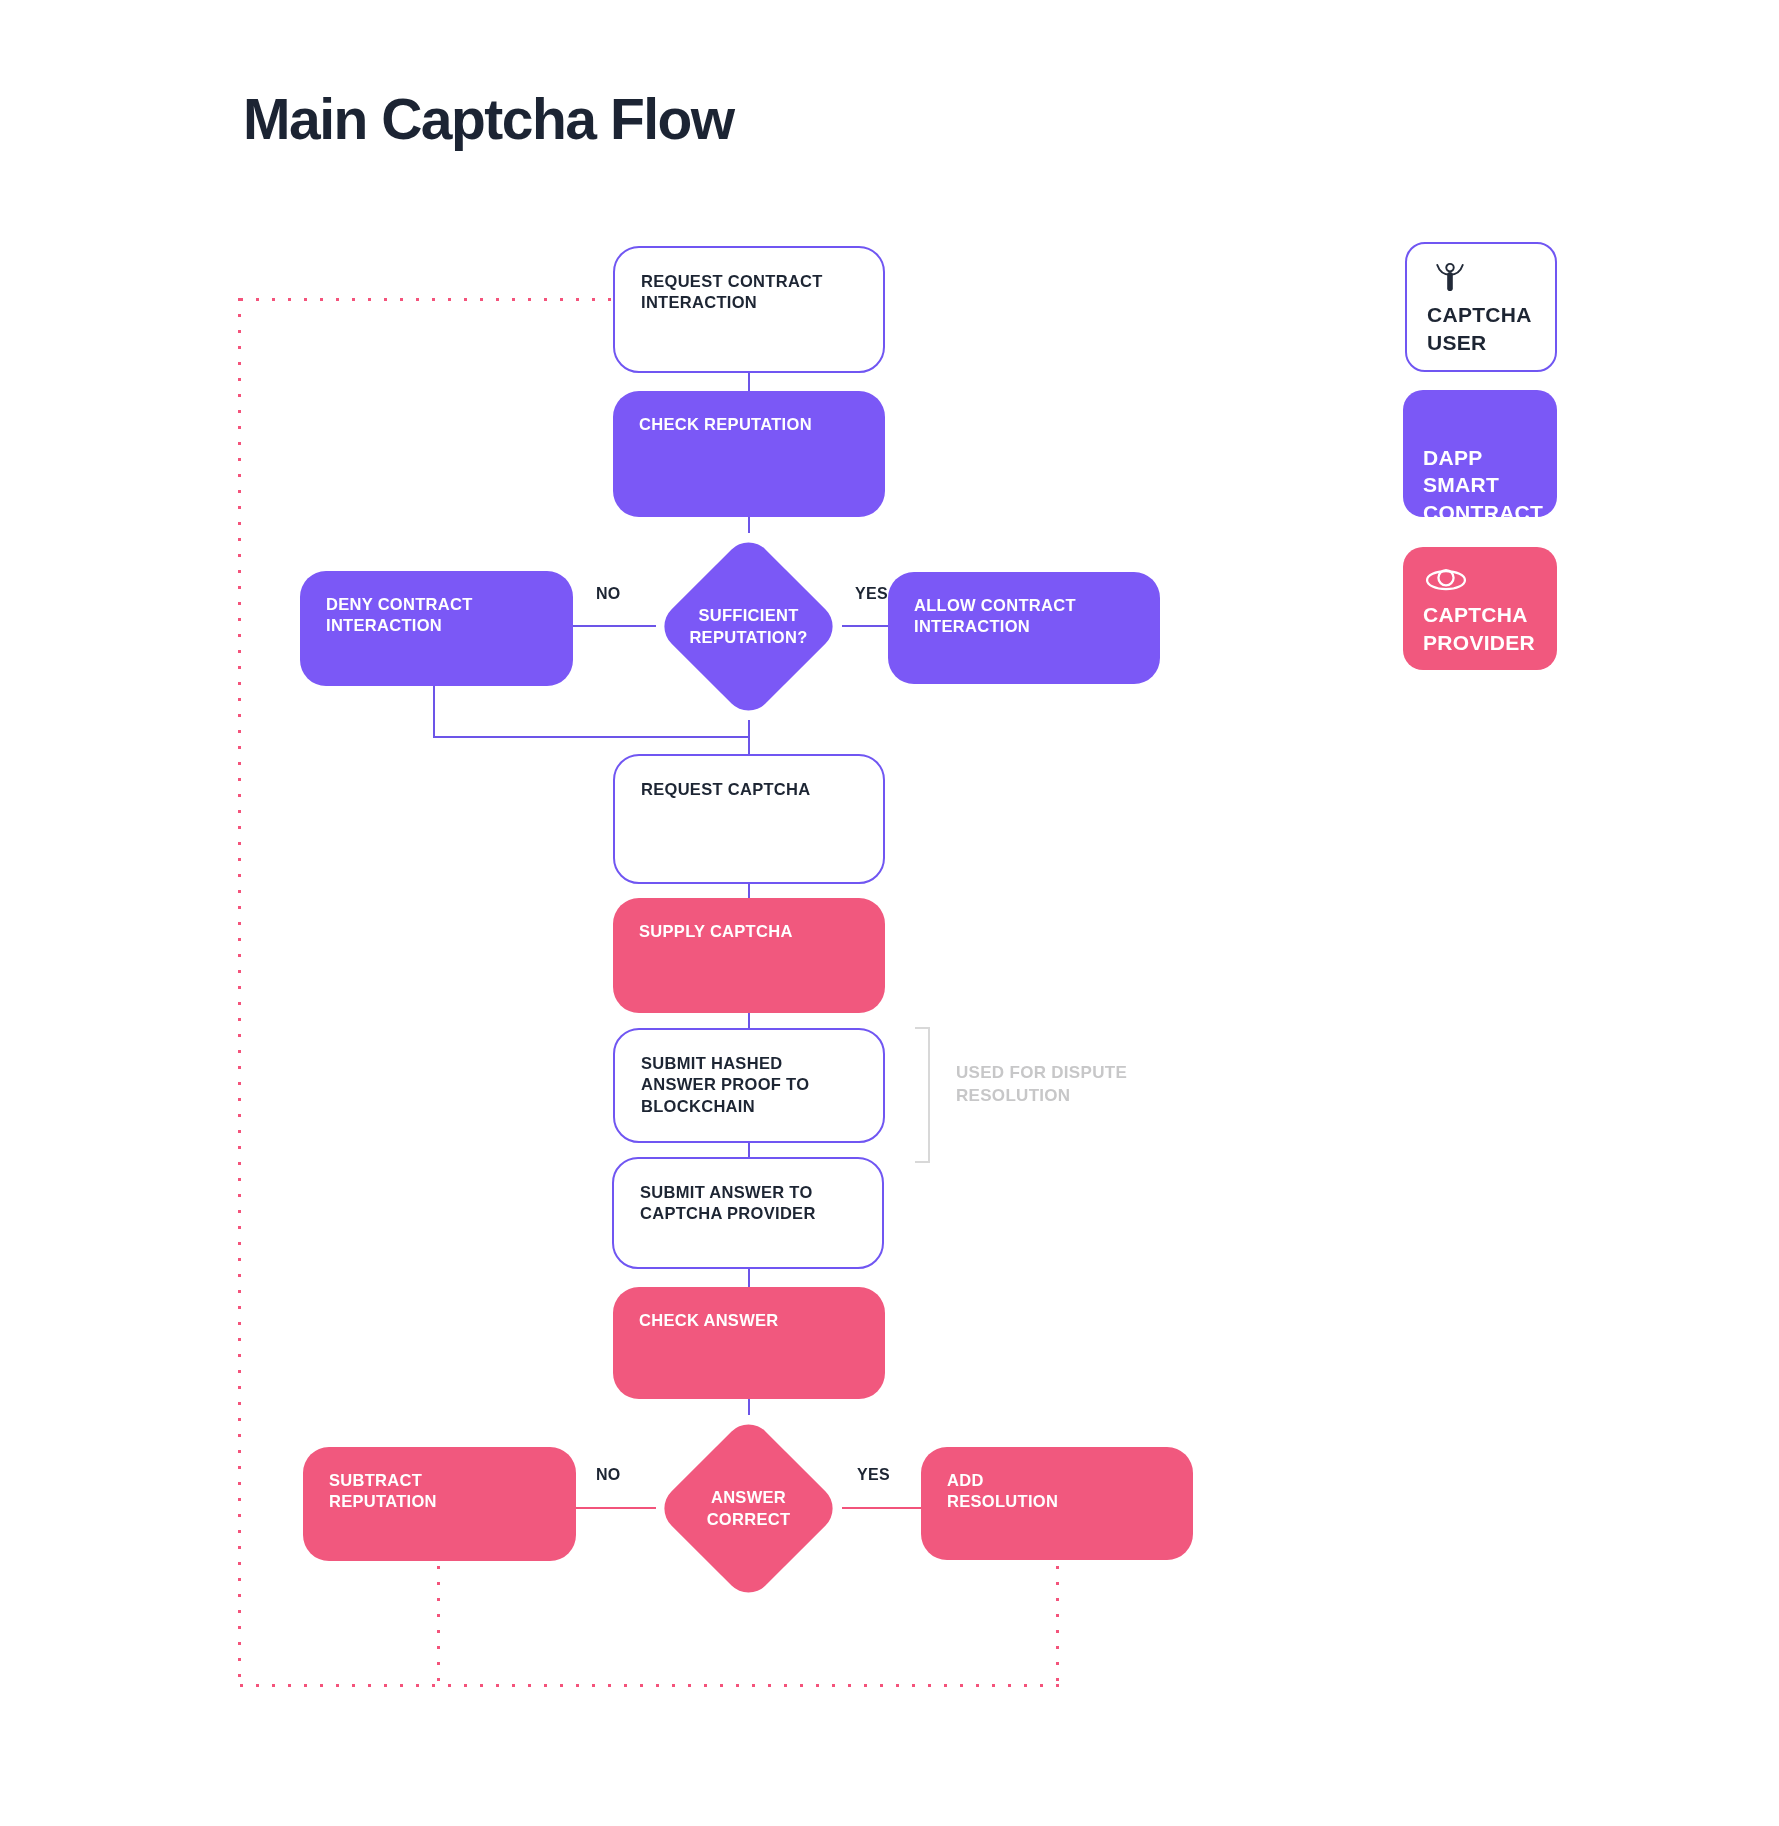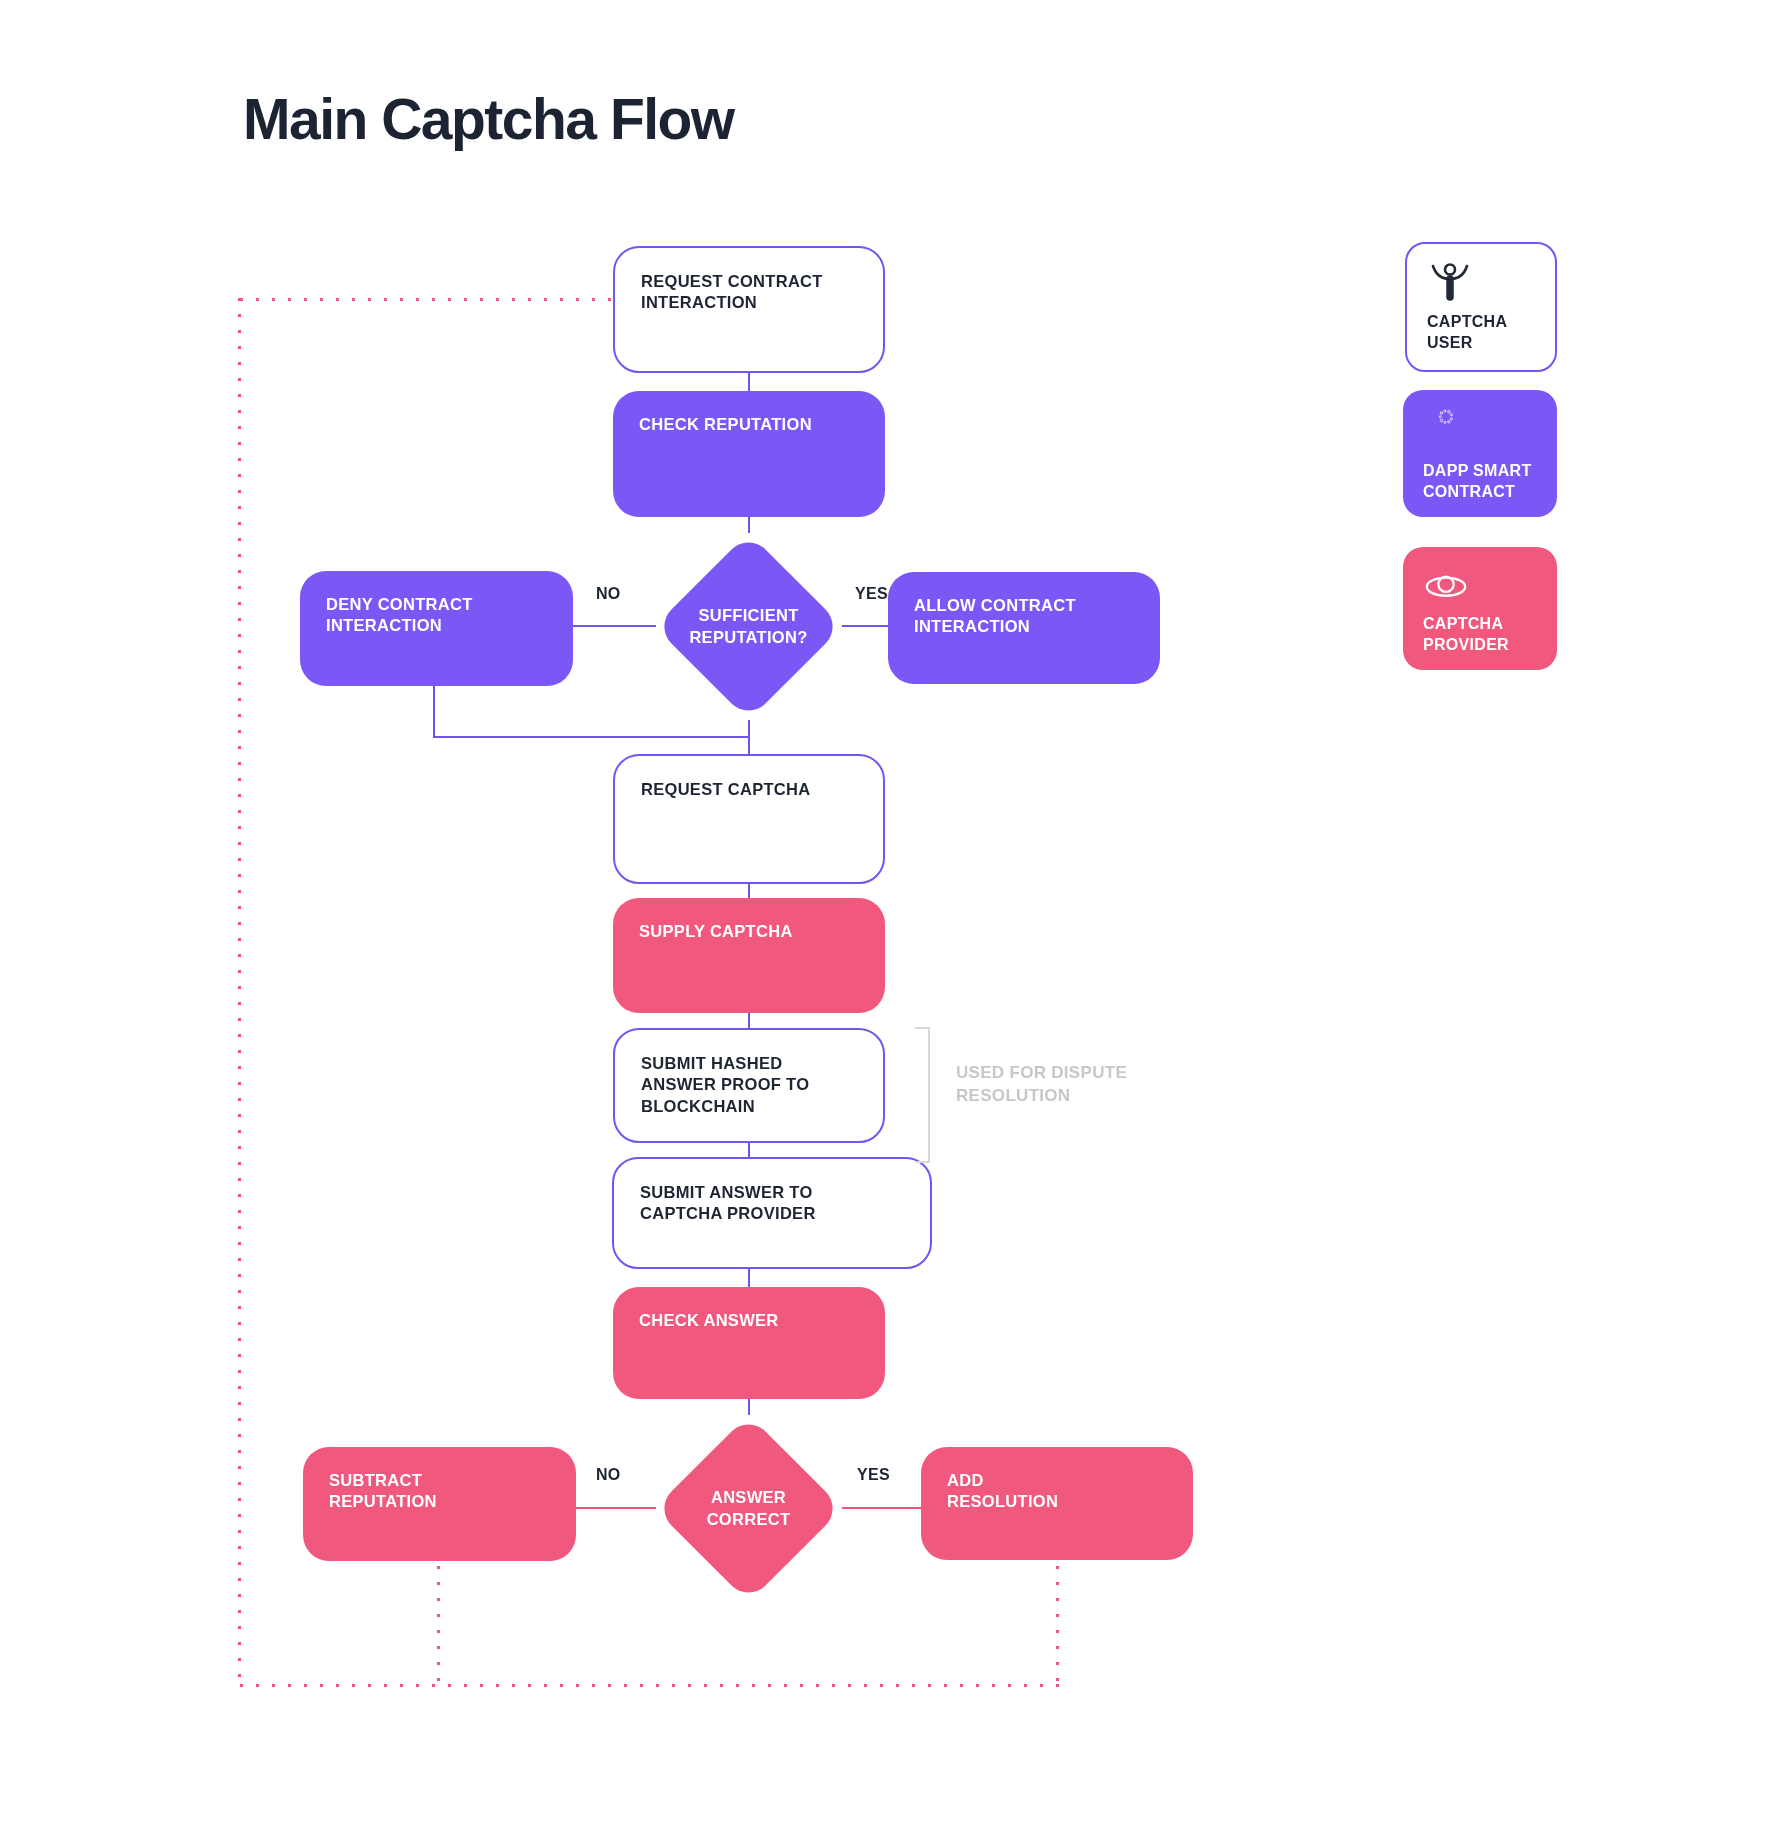--- a/index.html
+++ b/index.html
@@ -34,21 +34,21 @@
   
   .bracket{position:absolute;background:#D8D8D8;}
   .annotation{position:absolute;font-size:17px;font-weight:bold;color:#C7C7C8;
         letter-spacing:.3px;white-space:pre-line;line-height:1.35;}
   
   .legend-box{position:absolute;box-sizing:border-box;border-radius:20px;padding:14px 20px;
         display:flex;flex-direction:column;align-items:flex-start;}
   .legend-box.white{background:#ffffff;border:2px solid #7056F2;}
   .legend-box.purple{background:#7B58F6;}
   .legend-box.pink{background:#F1587E;}
-  .legend-label{font-size:16px;font-weight:bold;line-height:1.3;white-space:pre-line;
+  .legend-label{font-size:21px;font-weight:bold;line-height:1.3;white-space:pre-line;
         letter-spacing:.3px;margin-top:8px;}
   .legend-box.white .legend-label{color:#1D2533;}
   .legend-box.purple .legend-label,.legend-box.pink .legend-label{color:#ffffff;}
   .legend-icon{width:46px;height:42px;margin-top:4px;}
 </style>
 </head>
 <body>
 
 <div class="canvas">
 
@@ -93,21 +93,21 @@
 INTERACTION</div>
 
   <div class="node white" style="left:613px;top:754px;width:272px;height:130px;">REQUEST CAPTCHA</div>
 
   <div class="node pink" style="left:613px;top:898px;width:272px;height:115px;">SUPPLY CAPTCHA</div>
 
   <div class="node white" style="left:613px;top:1028px;width:272px;height:115px;">SUBMIT HASHED
 ANSWER PROOF TO
 BLOCKCHAIN</div>
 
-  <div class="node white" style="left:612px;top:1157px;width:320px;height:112px;">SUBMIT ANSWER TO
+  <div class="node white" style="left:612px;top:1157px;width:272px;height:112px;">SUBMIT ANSWER TO
 CAPTCHA PROVIDER</div>
 
   <div class="node pink" style="left:613px;top:1287px;width:272px;height:112px;">CHECK ANSWER</div>
 
   <div class="diamond pink" style="left:682px;top:1442px;">
     <div class="dlabel">ANSWER
 CORRECT</div>
   </div>
 
   <div class="node pink" style="left:303px;top:1447px;width:273px;height:114px;">SUBTRACT

